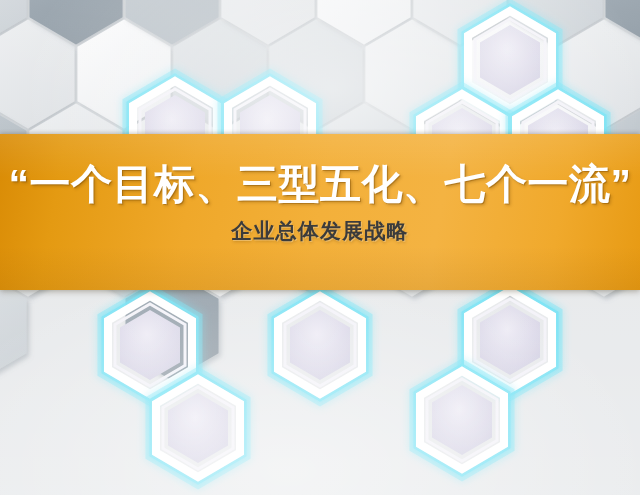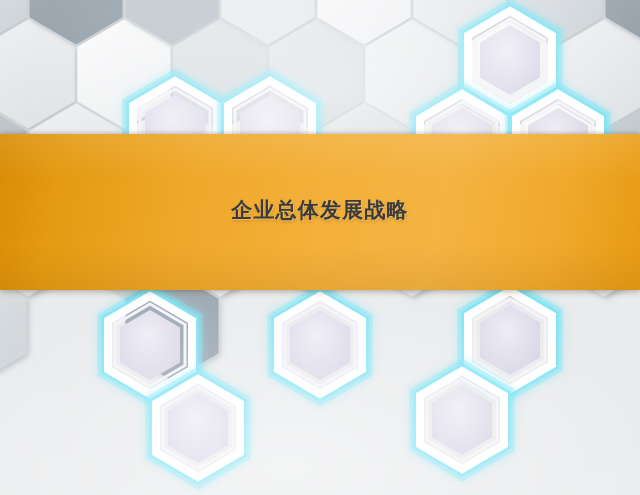--- a/index.html
+++ b/index.html
@@ -270,17 +270,18 @@
           <polygon points="320.00,304.00 355.00,324.50 355.00,365.50 320.00,386.00 285.00,365.50 285.00,324.50" fill="none" stroke="#f3f2f8" stroke-width="3"></polygon>
           <polygon points="320.00,310.00 350.00,327.50 350.00,362.50 320.00,380.00 290.00,362.50 290.00,327.50" fill="url(#gCore)"></polygon>
         </g>
       </g>
   </svg>
 
   <div class="bg-sheen"></div>
 
   <div id="banner">
     <div class="banner-inner">
+      <h1 id="main-title">“一个目标、三型五化、七个一流”</h1>
       <h2 id="sub-title">企业总体发展战略</h2>
     </div>
   </div>
 
 </div>
 
 </body></html>

